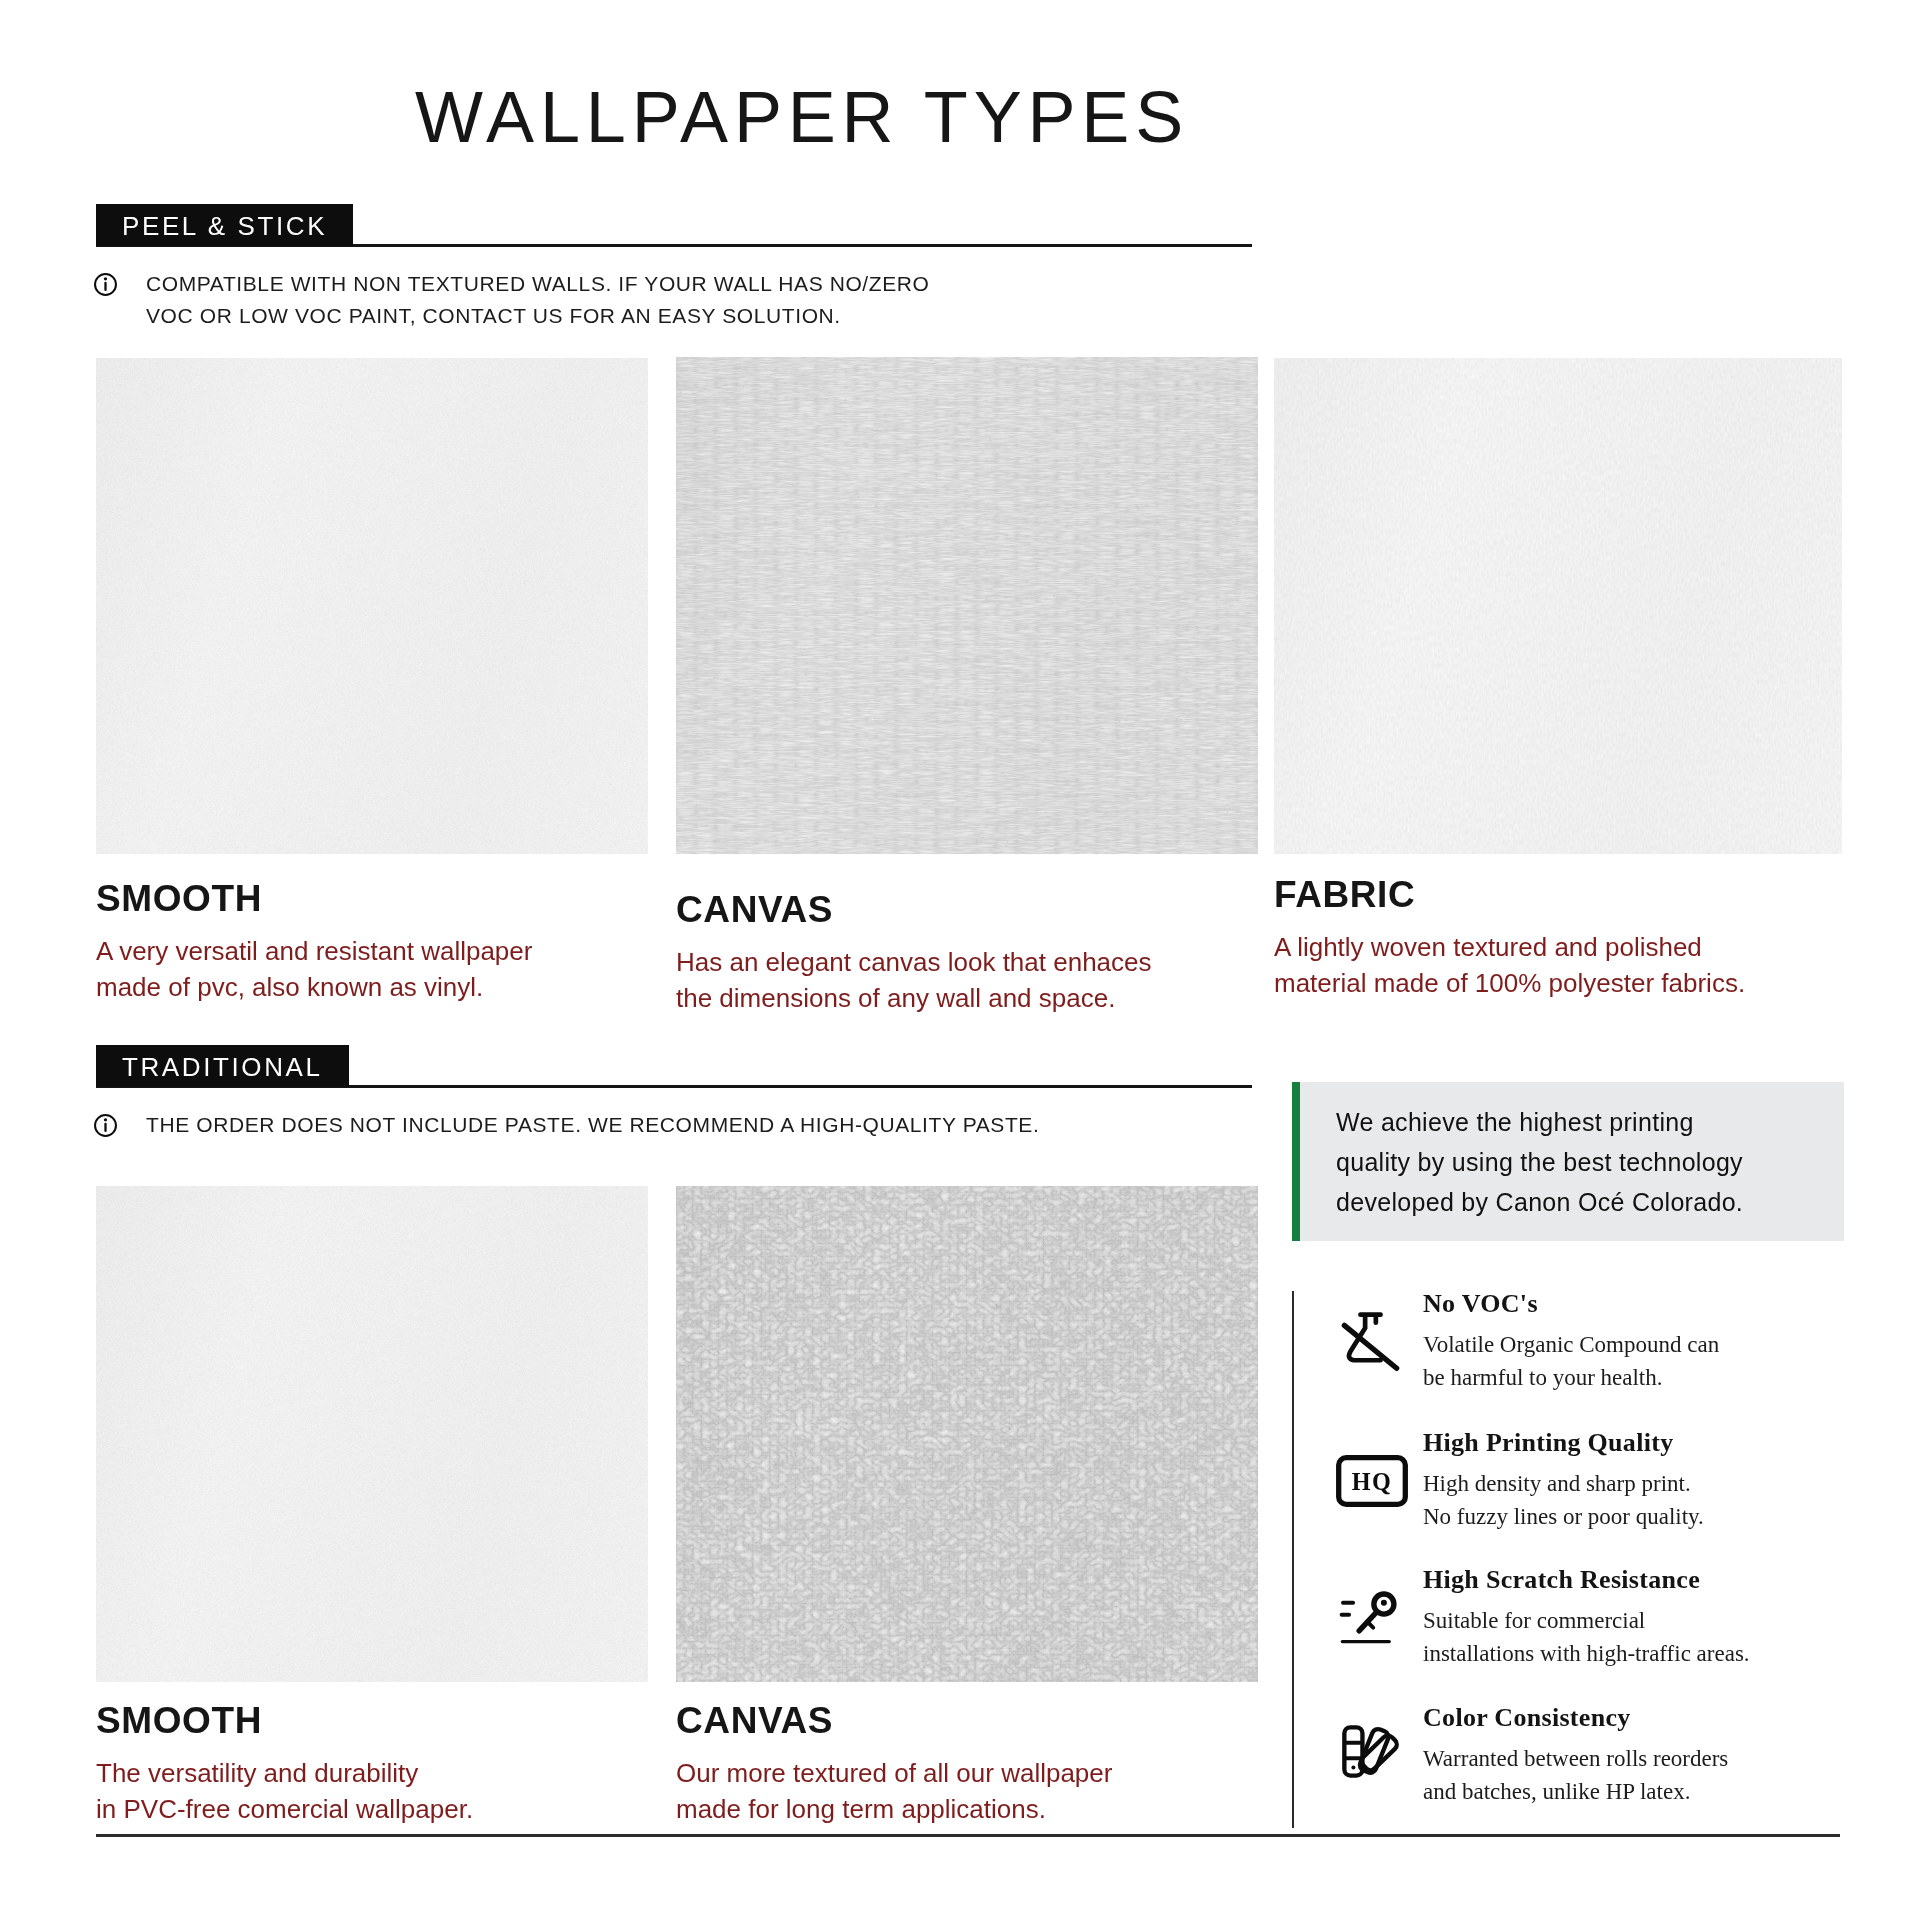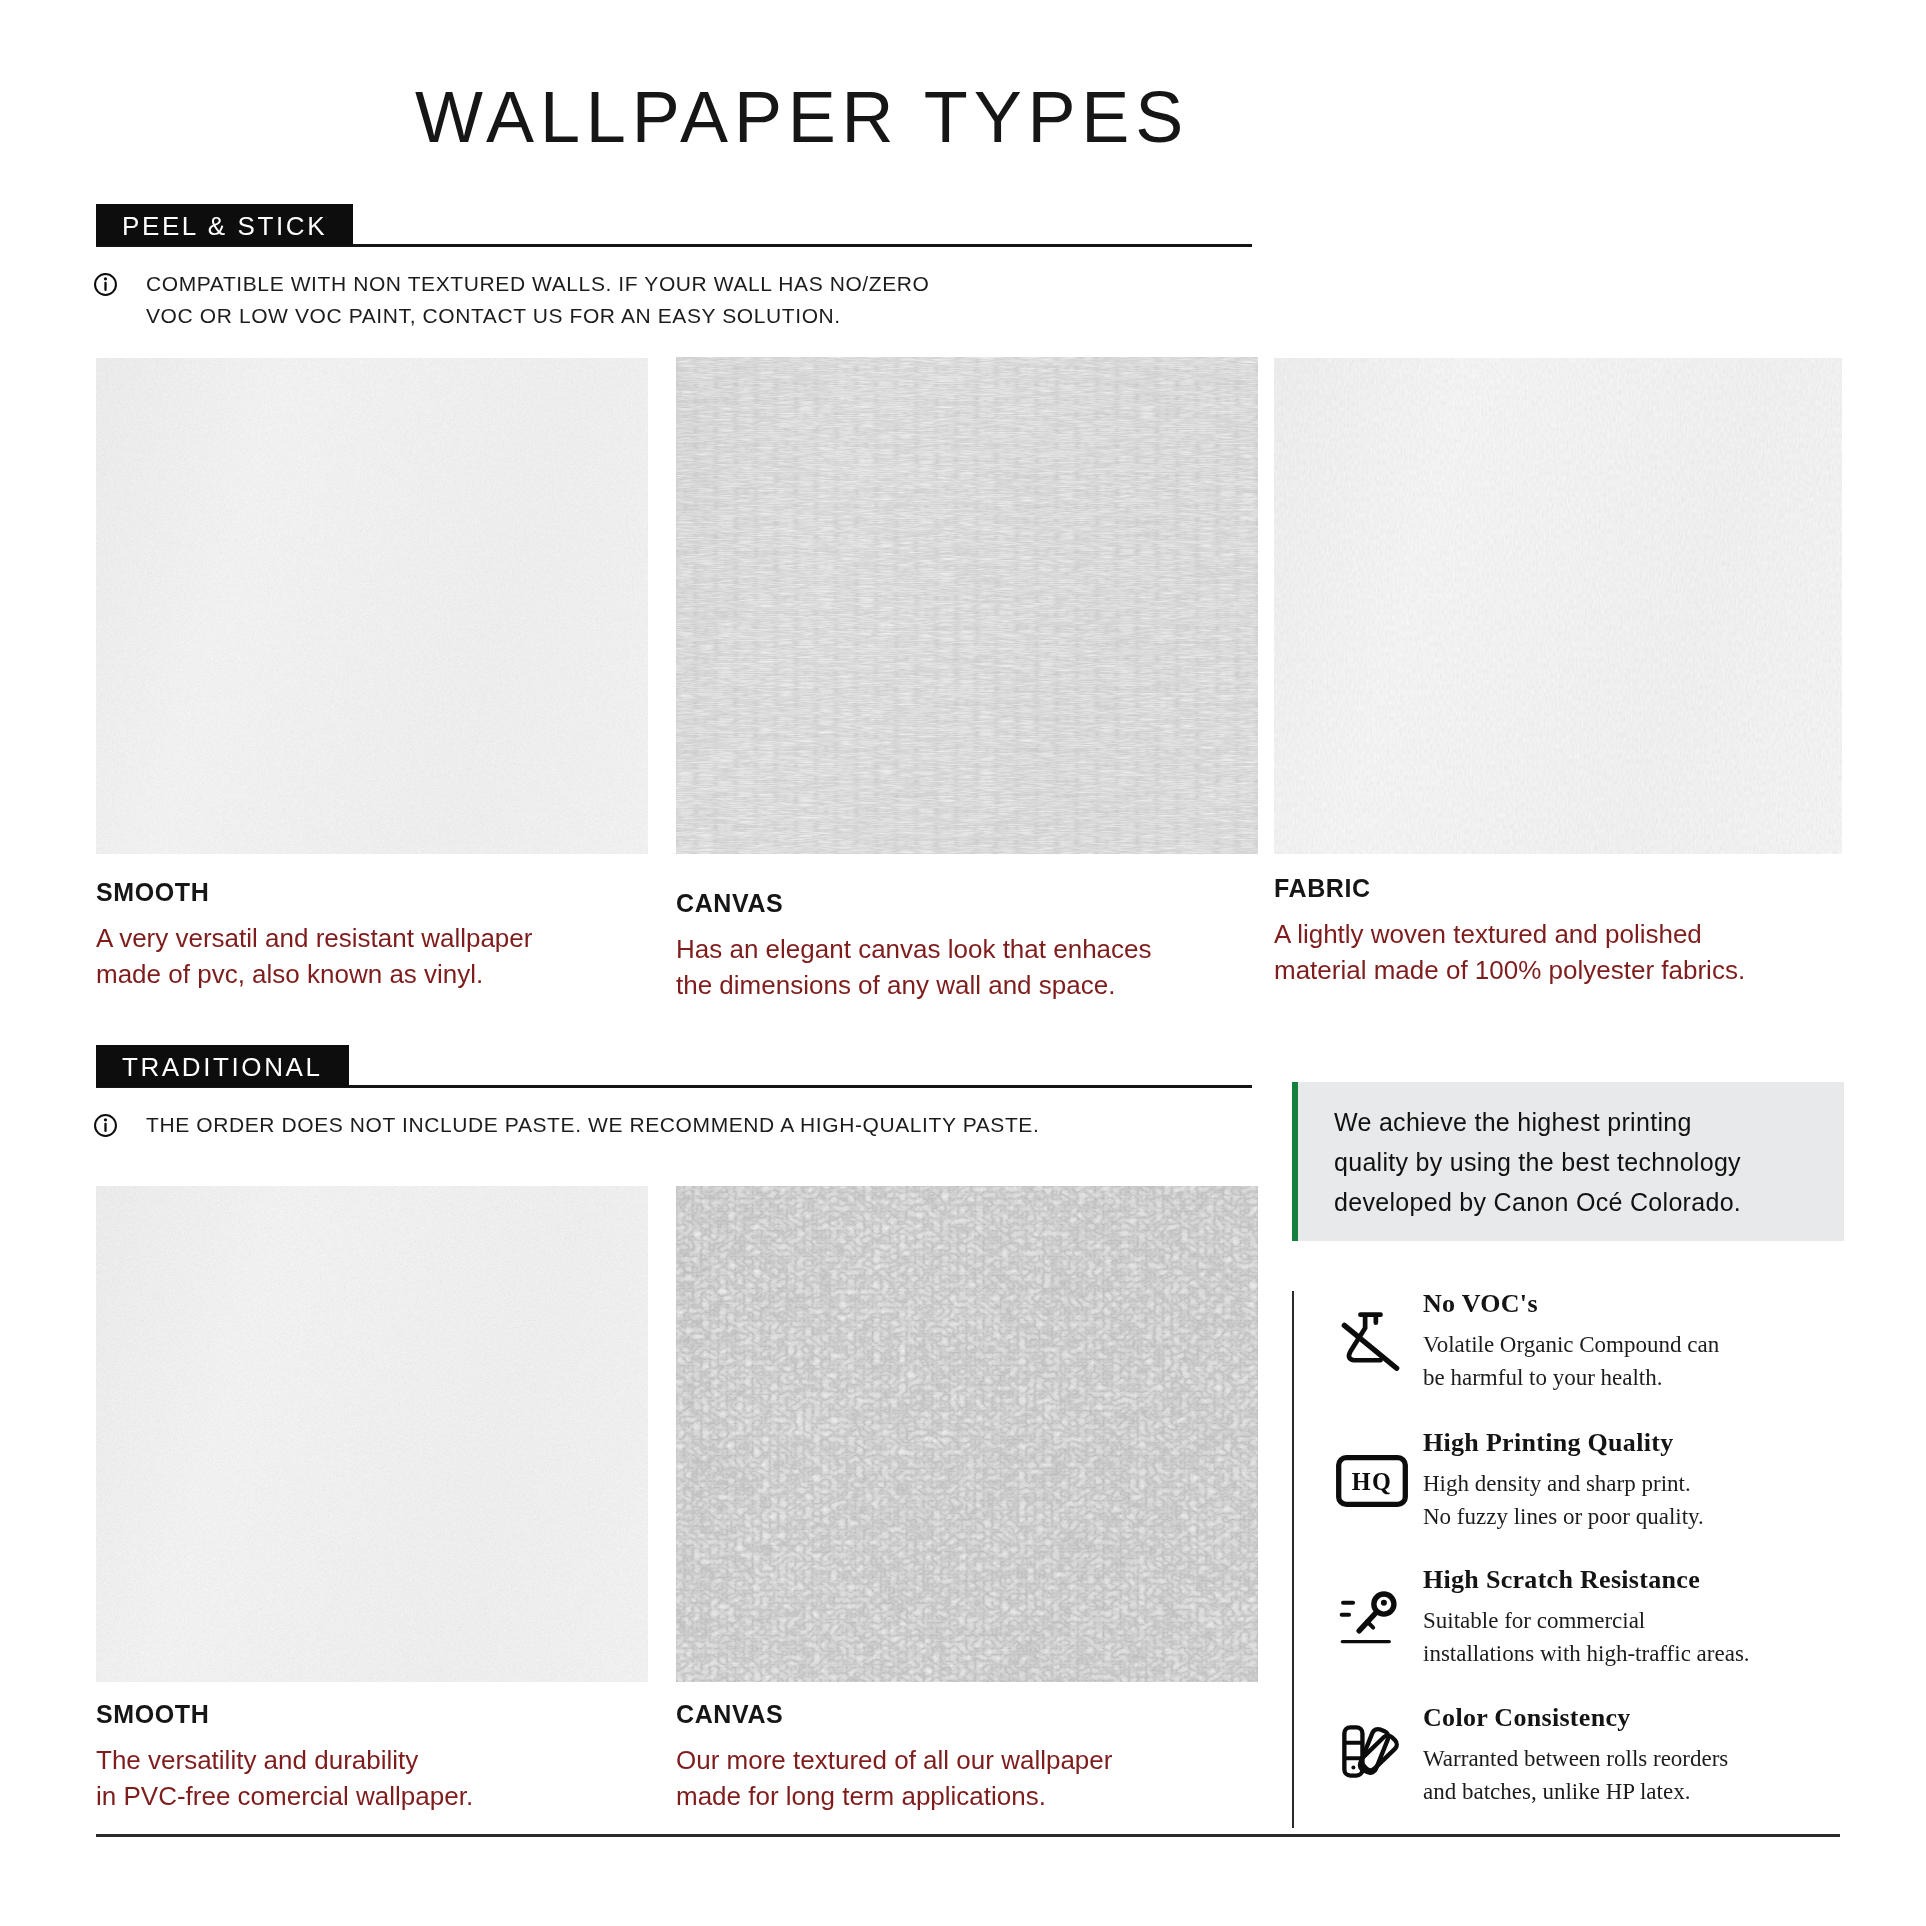--- a/index.html
+++ b/index.html
@@ -15,25 +15,25 @@
 
   .info{position:absolute;display:flex;gap:27px;align-items:flex-start;
      font-size:21px;font-weight:400;letter-spacing:0.6px;color:#1c1c1c;line-height:1.5;}
   .info-icon{flex:0 0 auto;margin-top:3.2px;}
   .info-lines{white-space:nowrap;}
 
   .swatch{position:absolute;background:linear-gradient(105deg,#f2f2f2 0%,#fbfbfb 28%,#f6f6f6 70%,#fafafa 100%);}
   .swatch svg{display:block;width:100%;height:100%;}
 
   .caption{position:absolute;width:565px;}
-  .cap-label{font-size:25px;font-weight:600;letter-spacing:0.6px;color:#161616;margin-bottom:14px;}
+  .cap-label{font-size:37px;font-weight:600;letter-spacing:0.6px;color:#161616;margin-bottom:14px;}
   .cap-desc{font-size:26px;font-weight:400;color:#7f1d1d;line-height:1.38;white-space:nowrap;}
 
   .quality-box{position:absolute;left:1292px;top:1082px;width:552px;height:159px;
-     background:#e8e9ea;border-left:6px solid #15803d;box-sizing:border-box;
+     background:#e8e9ea;border-left:8px solid #15803d;box-sizing:border-box;
      display:flex;align-items:center;}
   .quality-text{padding-left:36px;font-size:25px;font-weight:500;color:#111;
      line-height:1.6;letter-spacing:0.3px;white-space:nowrap;}
 
   .features-divider{position:absolute;left:1292px;top:1291px;width:1.9px;height:537px;background:#2a2a2a;}
 
   .feature{position:absolute;left:1334px;width:520px;display:flex;gap:13px;align-items:center;font-family:Liberation Serif, serif;}
   .f-icon{flex:0 0 76px;display:flex;justify-content:center;}
   .f-title{font-size:26px;font-weight:600;color:#141414;margin-bottom:9px;letter-spacing:0.3px;}
   .f-desc{font-size:23px;font-weight:300;color:#1c1c1c;line-height:1.45;white-space:nowrap;}

